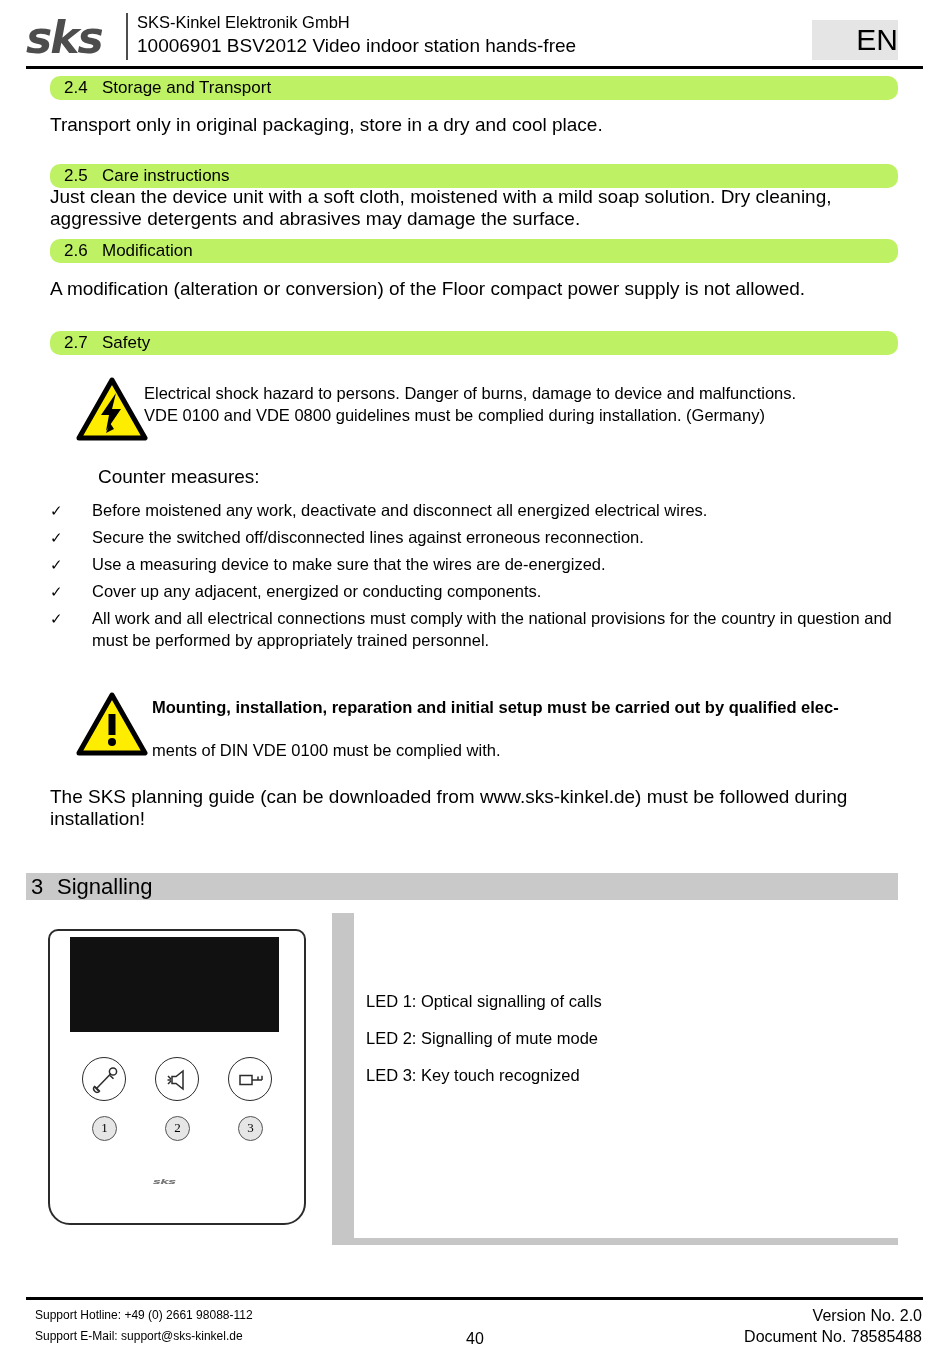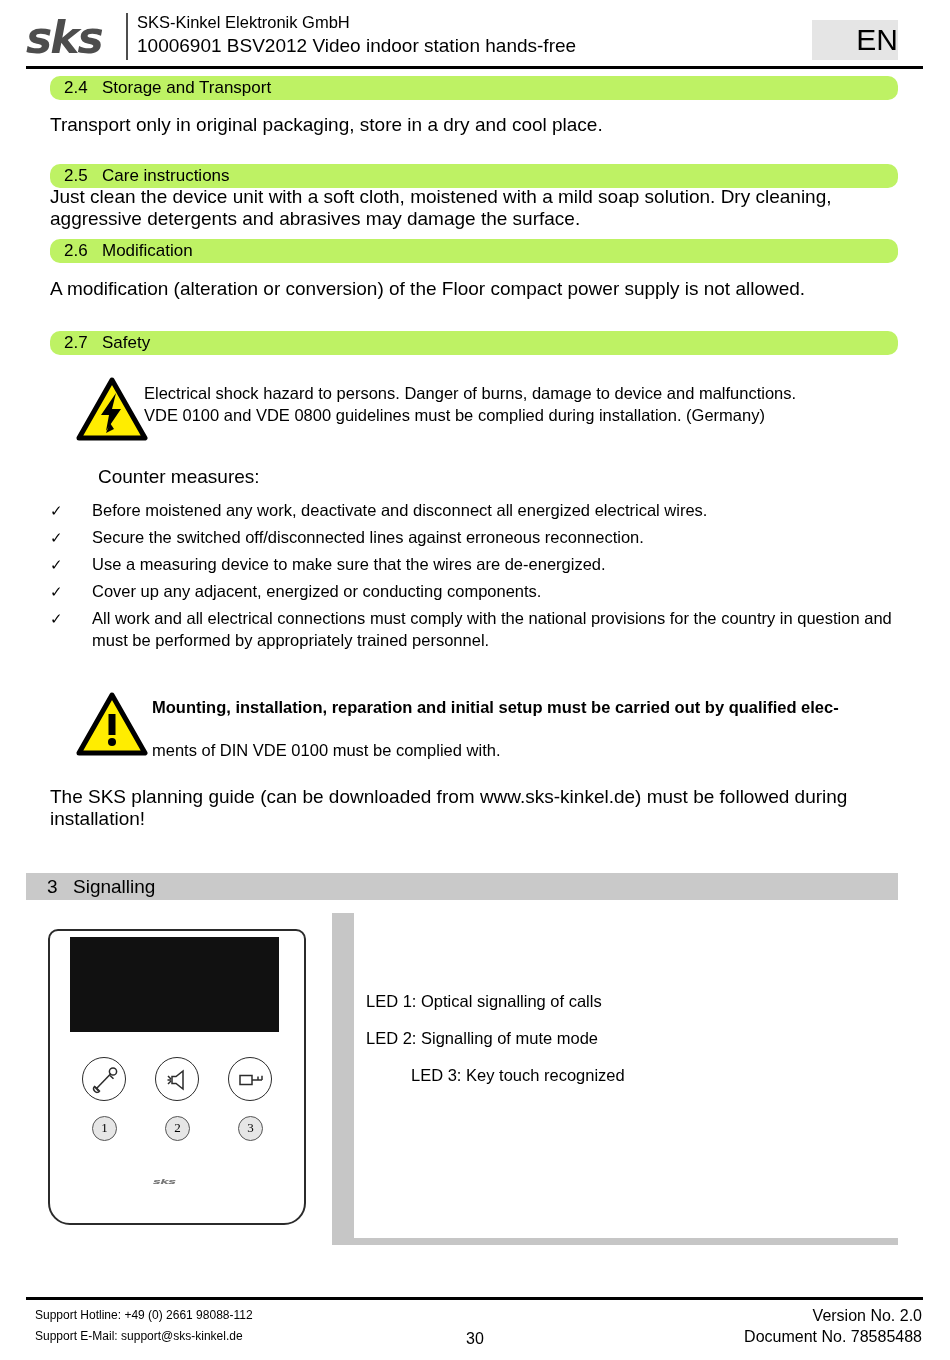--- a/index.html
+++ b/index.html
@@ -81,25 +81,25 @@
     padding-left: 14px;
     box-sizing: border-box;
     white-space: nowrap;
     border-radius: 10px;
   }
   .h2 .num { display: inline-block; width: 38px; }
   .h1 {
     position: absolute;
     height: 27px;
     background: #c9c9c9;
-    font-size: 19px;
+    font-size: 22px;
     line-height: 27px;
     left: 26px;
     width: 872px;
-    padding-left: 21px;
+    padding-left: 5px;
     box-sizing: border-box;
     white-space: nowrap;
   }
   .h1 .num { display: inline-block; width: 26px; }
 
   
   .para {
     position: absolute;
     font-size: 19px;
     line-height: 21.5px;
@@ -359,24 +359,24 @@
 
   <div class="num-circle" style="left:42px; top:185px;">1</div>
   <div class="num-circle" style="left:115px; top:185px;">2</div>
   <div class="num-circle" style="left:188px; top:185px;">3</div>
 
   <div class="device-logo">sks</div>
 </div>
 
 <div class="led-line" style="top:991px;">LED 1: Optical signalling of calls</div>
 <div class="led-line" style="top:1028px;">LED 2: Signalling of mute mode</div>
-<div class="led-line" style="top:1065px;margin-left:45px;">LED 3: Key touch recognized</div>
+<div class="led-line" style="top:1065px;">LED 3: Key touch recognized</div>
 
 <div class="footer-line"></div>
 <div class="footer-left">
   <div>Support Hotline: +49 (0) 2661 98088-112</div>
   <div>Support E-Mail: support@sks-kinkel.de</div>
 </div>
 <div class="footer-right">
   <div>Version No. 2.0</div>
   <div>Document No. 78585488</div>
 </div>
-<div class="footer-page">30</div>
+<div class="footer-page">40</div>
 
 </body></html>

